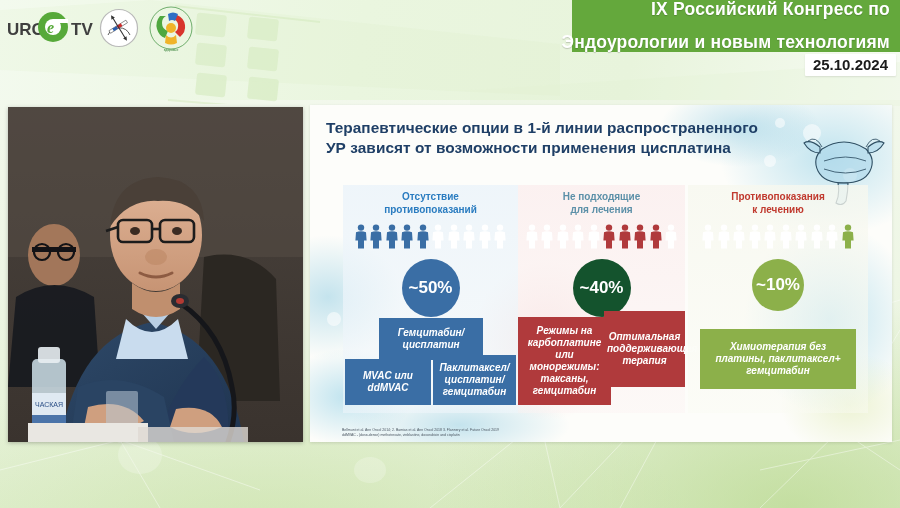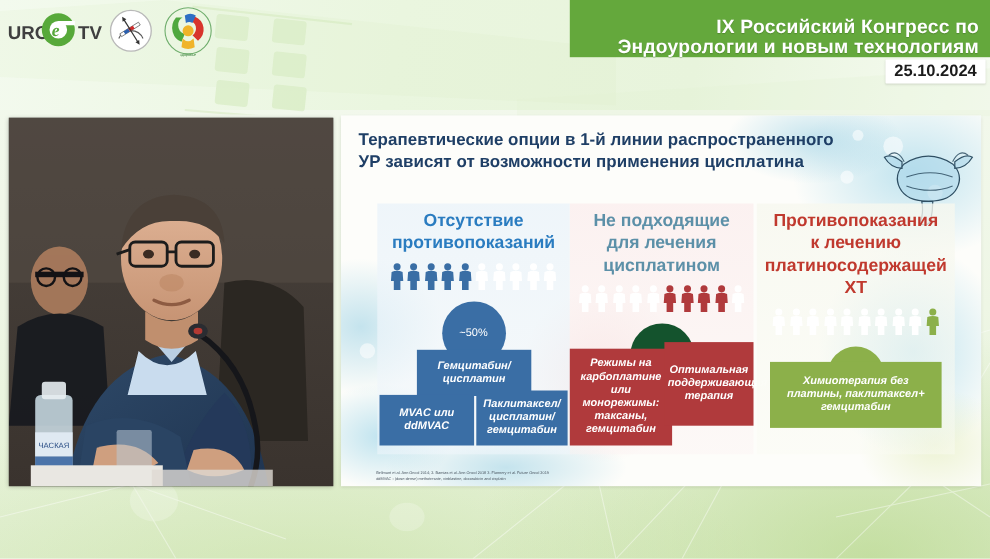--- a/index.html
+++ b/index.html
@@ -20,23 +20,23 @@
   }
   .bg-net{position:absolute;inset:0;opacity:.55;}
   .bg-top{
     position:absolute;left:0;top:0;width:900px;height:100px;
     background:linear-gradient(100deg,#f3faee 0%,#eaf6df 40%,#e8f4dc 70%,#f6fbf2 100%);
   }
   .film{position:absolute;opacity:.40;}
 
   
   .banner{
-    position:absolute;right:0;top:0;width:382px;height:52px;
+    position:absolute;right:0;top:0;width:328px;height:52px;
     background:#64a83c;
-    display:flex;flex-direction:column;align-items:flex-end;justify-content:flex-end;
+    display:flex;flex-direction:column;align-items:flex-end;justify-content:space-between;
     padding-right:10px;box-sizing:border-box;
   }
   .banner .l1,.banner .l2{
     color:#ffffff;font-weight:bold;letter-spacing:.2px;line-height:1.07;
     text-shadow:0 1px 1px rgba(0,0,0,.18);white-space:nowrap;
   }
   .banner .l1{font-size:17.5px;}
   .banner .l2{font-size:17.5px;}
   .datebox{
     position:absolute;right:4px;top:54px;
@@ -77,37 +77,37 @@
   .col{position:absolute;top:0;height:228px;}
   .col.c1{left:33px;width:175px;}
   .col.c2{left:208px;width:167px;}
   .col.c3{left:378px;width:180px;}
   .col-tint{position:absolute;inset:0;}
   .c1 .col-tint{background:linear-gradient(180deg,rgba(236,244,250,.85),rgba(240,246,251,.55));}
   .c2 .col-tint{background:linear-gradient(180deg,rgba(251,238,238,.80),rgba(252,243,243,.45));}
   .c3 .col-tint{background:linear-gradient(180deg,rgba(247,248,239,.80),rgba(250,251,243,.45));}
 
   .col-head{
-    position:relative;text-align:center;font-weight:bold;font-size:16px;
+    position:relative;text-align:center;font-weight:bold;font-size:10px;
     line-height:1.28;padding-top:6px;
   }
   .c1 .col-head{color:#2a7cc0;}
   .c2 .col-head{color:#5c90a8;}
   .c3 .col-head{color:#c0392e;}
 
   .people{
     position:relative;display:flex;justify-content:center;align-items:flex-end;
     gap:1.5px;margin-top:6px;height:26px;
   }
   .people svg{display:block;}
 
   .pct{
     position:relative;margin:10px auto 16px auto;border-radius:50%;
     display:flex;align-items:center;justify-content:center;
-    color:#fff;font-weight:normal;font-size:10px;
+    color:#fff;font-weight:bold;font-size:17px;
   }
   .c1 .pct{width:58px;height:58px;background:#3a6ea5;}
   .c2 .pct{width:58px;height:58px;background:#14532d;}
   .c3 .pct{width:52px;height:52px;background:#8cb04a;}
 
   .boxes{position:absolute;left:0;right:0;bottom:6px;}
   .bx{
     color:#ffffff;font-weight:bold;text-align:center;line-height:1.2;
     font-size:10px;box-sizing:border-box;font-style:italic;
   }
@@ -416,21 +416,20 @@
           <div class="bx bx-l">MVAC или ddMVAC</div>
           <div class="bx bx-r">Паклитаксел/ цисплатин/ гемцитабин</div>
         </div>
       </div>
 
       <div class="col c2">
         <div class="col-tint"></div>
         <div class="col-head">
           <div>Не подходящие</div>
           <div>для лечения</div>
-          <div>цисплатином</div>
         </div>
         <div class="people" id="people2">
             <svg width="14" height="25" viewBox="0 0 14 25">
               <circle cx="7" cy="3.6" r="3.2" fill="#ffffff"></circle>
               <path d="M2 8.2 q5 -2 10 0 l0.6 8.2 l-2.6 0 l0 8.2 l-6 0 l0 -8.2 l-2.6 0 Z" fill="#ffffff"></path>
             </svg>
             <svg width="14" height="25" viewBox="0 0 14 25">
               <circle cx="7" cy="3.6" r="3.2" fill="#ffffff"></circle>
               <path d="M2 8.2 q5 -2 10 0 l0.6 8.2 l-2.6 0 l0 8.2 l-6 0 l0 -8.2 l-2.6 0 Z" fill="#ffffff"></path>
             </svg>
@@ -472,21 +471,20 @@
           <div class="bx bx-l">Режимы на карбоплатине или монорежимы: таксаны, гемцитабин</div>
           <div class="bx bx-r">Оптимальная поддерживающая терапия</div>
         </div>
       </div>
 
       <div class="col c3">
         <div class="col-tint"></div>
         <div class="col-head">
           <div>Противопоказания</div>
           <div>к лечению</div>
-          <div>платиносодержащей ХТ</div>
         </div>
         <div class="people" id="people3">
             <svg width="14" height="25" viewBox="0 0 14 25">
               <circle cx="7" cy="3.6" r="3.2" fill="#ffffff"></circle>
               <path d="M2 8.2 q5 -2 10 0 l0.6 8.2 l-2.6 0 l0 8.2 l-6 0 l0 -8.2 l-2.6 0 Z" fill="#ffffff"></path>
             </svg>
             <svg width="14" height="25" viewBox="0 0 14 25">
               <circle cx="7" cy="3.6" r="3.2" fill="#ffffff"></circle>
               <path d="M2 8.2 q5 -2 10 0 l0.6 8.2 l-2.6 0 l0 8.2 l-6 0 l0 -8.2 l-2.6 0 Z" fill="#ffffff"></path>
             </svg>

